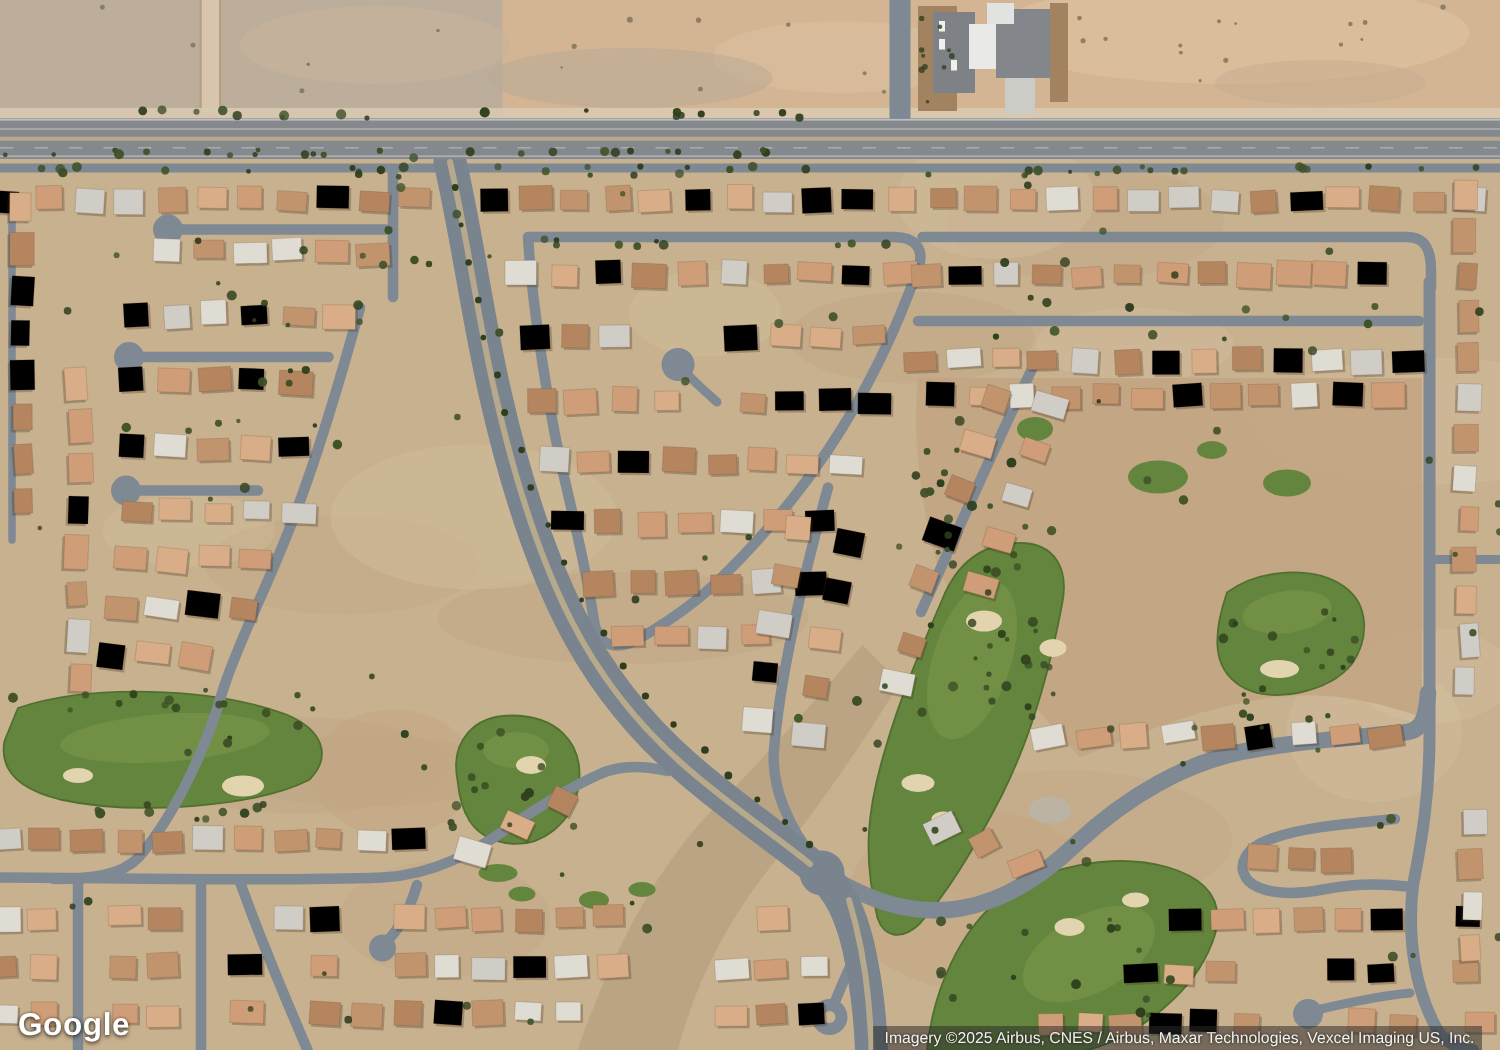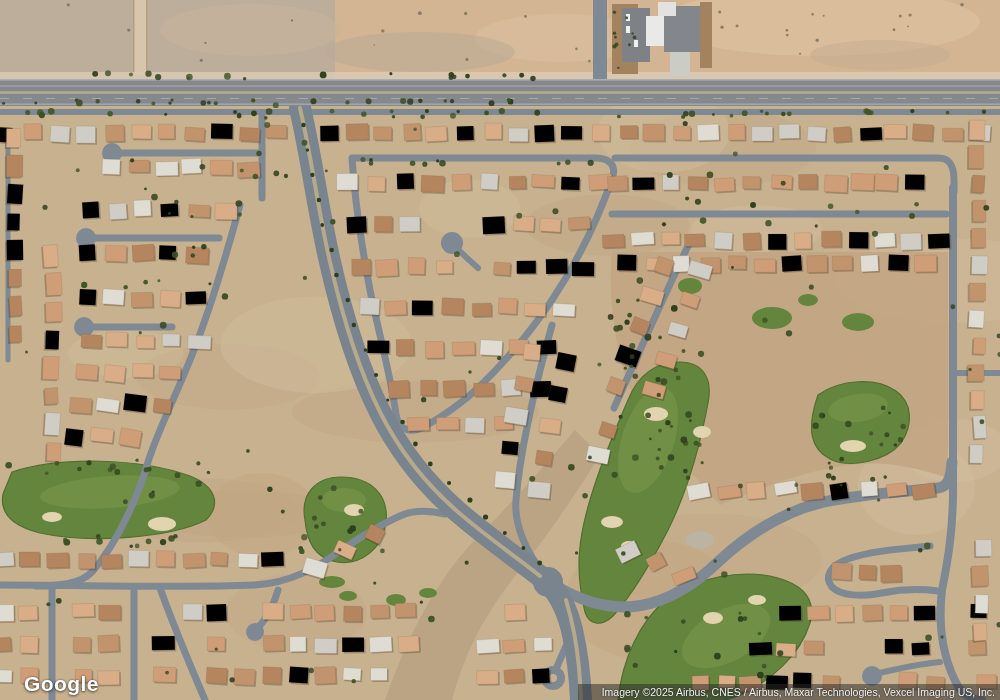--- a/index.html
+++ b/index.html
@@ -1,25 +1,25 @@
 <!DOCTYPE html>
 <html><head>
 <meta charset="utf-8">
 <style>
   html,body{margin:0;padding:0;background:#111;}
   .stage{position:relative;width:1000px;height:700px;overflow:hidden;
          font-family:"Liberation Sans",sans-serif;}
   .stage svg{position:absolute;left:0;top:0;display:block;}
-  .glogo{position:absolute;left:24px;bottom:4px;color:#fff;font-size:21px;
+  .glogo{position:absolute;left:12px;bottom:4px;color:#fff;font-size:21px;
          font-weight:bold;letter-spacing:.4px;
          text-shadow:0 1px 3px rgba(0,0,0,.6),0 0 2px rgba(0,0,0,.45);
          cursor:pointer;user-select:none;}
-  .attr{position:absolute;right:0;bottom:0;height:16px;line-height:16px;
+  .attr{position:absolute;right:12px;bottom:0;height:16px;line-height:16px;
         background:rgba(42,42,42,.52);color:#f2f2f2;font-size:10.5px;
-        padding:0 5px 0 24px;white-space:nowrap;
+        padding:0 5px 0 8px;white-space:nowrap;
         text-shadow:0 0 2px rgba(0,0,0,.8);}
 </style>
 </head>
 <body>
 
 <div class="stage">
   <svg id="scene" width="1000" height="700" viewBox="0 0 1000 700">
     <g id="terrain">
         <rect x="0" y="0" width="1000" height="700" fill="#c8b18f"></rect>
         <ellipse cx="607.4679309967905" cy="225.0819626240991" rx="82.18861577450298" ry="30.479310916736722" fill="#b59d7a" opacity="0.22"></ellipse>

